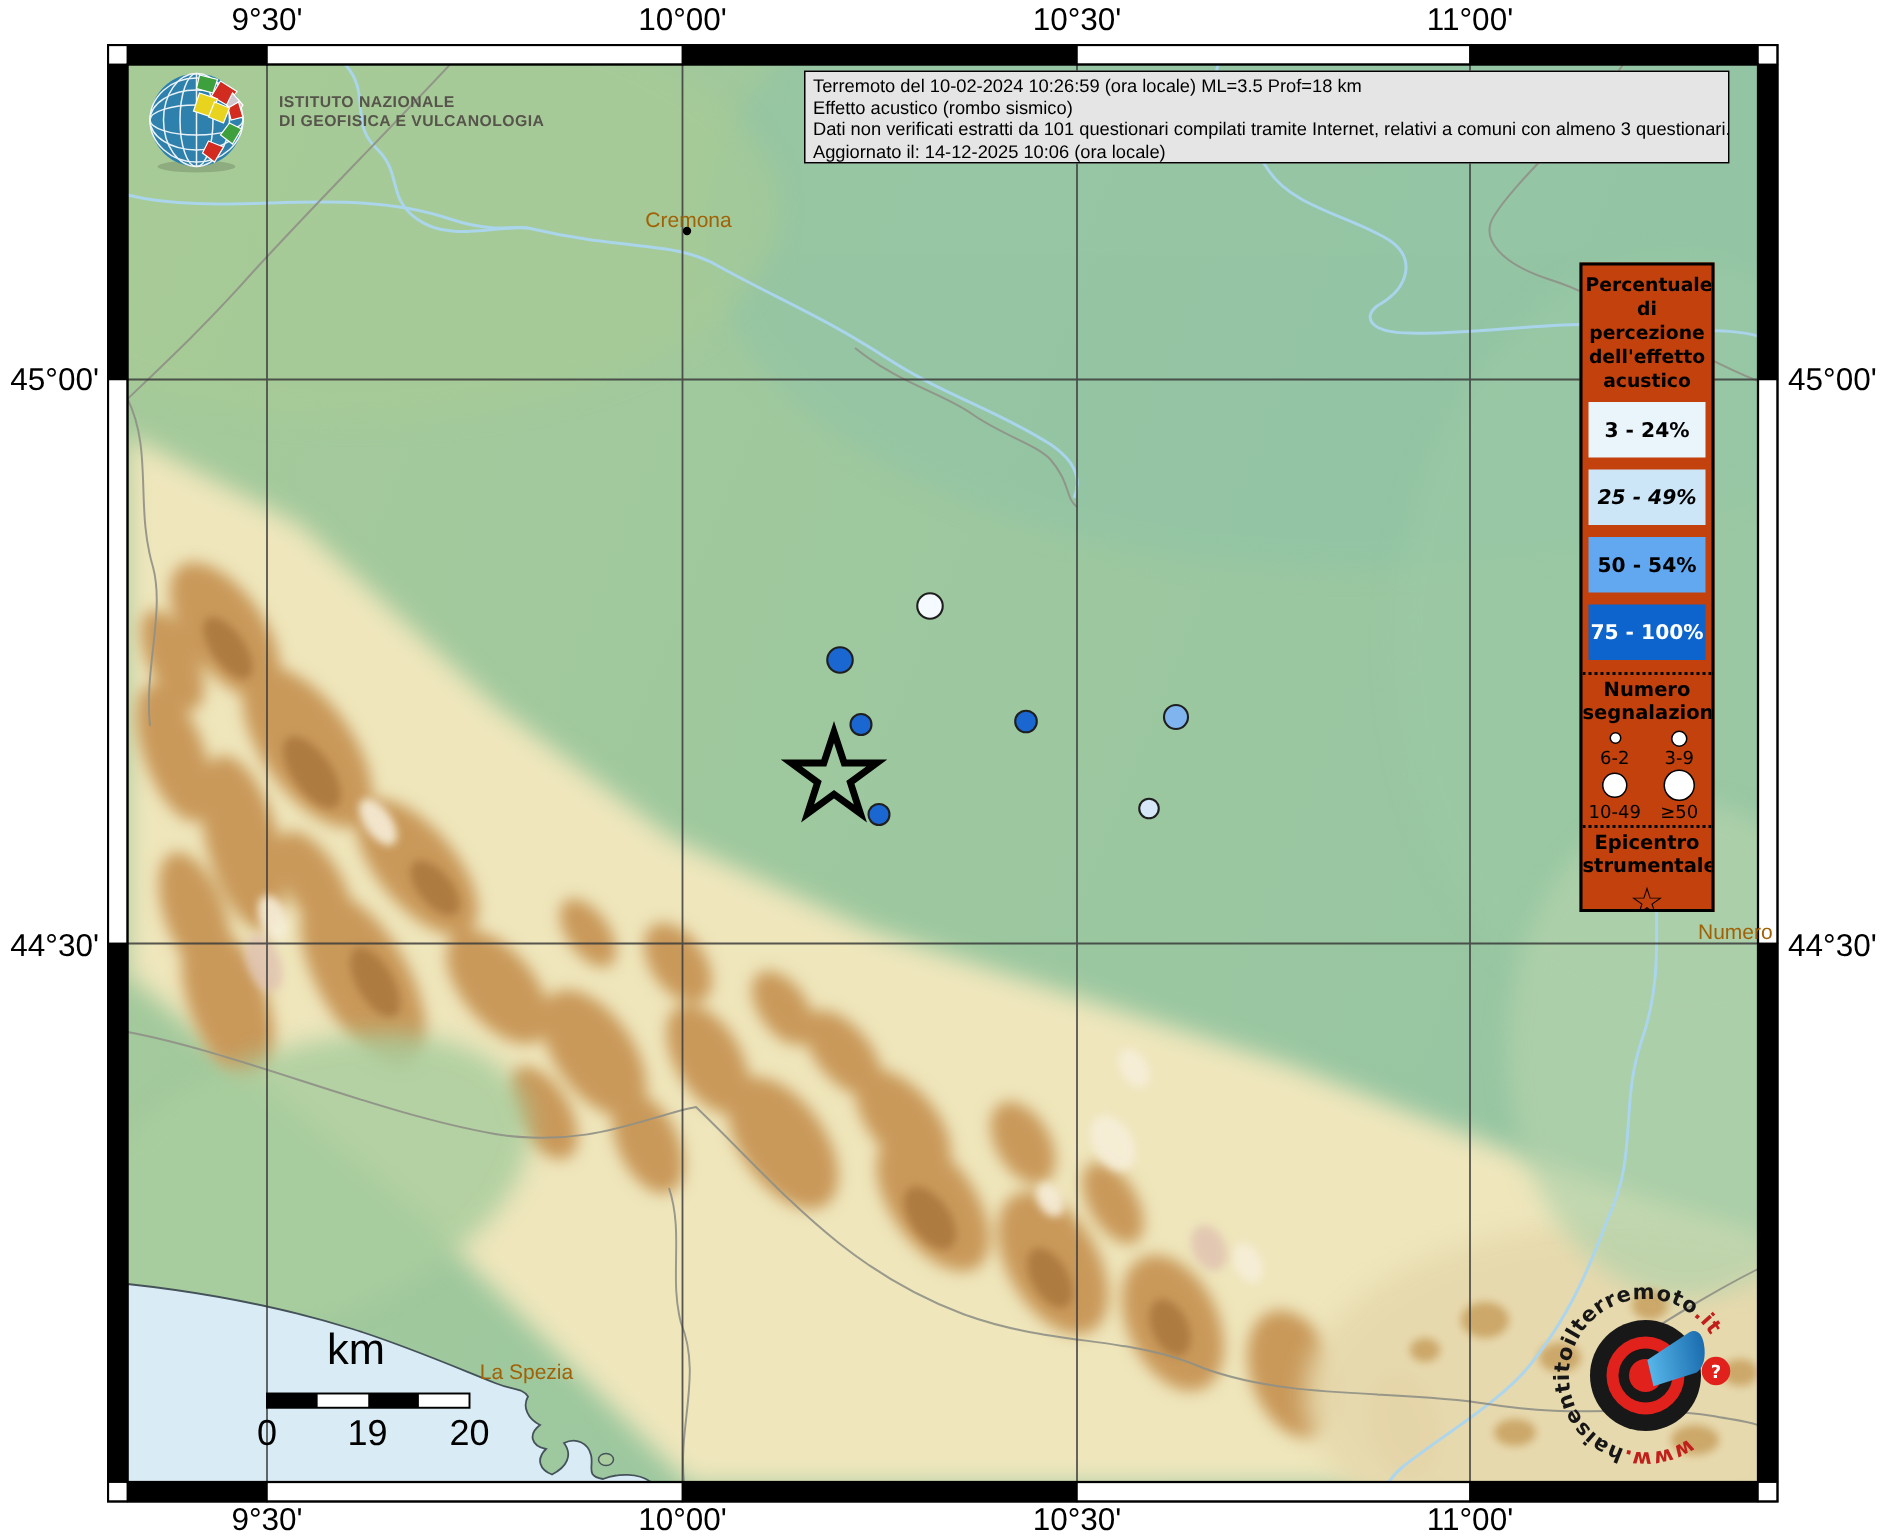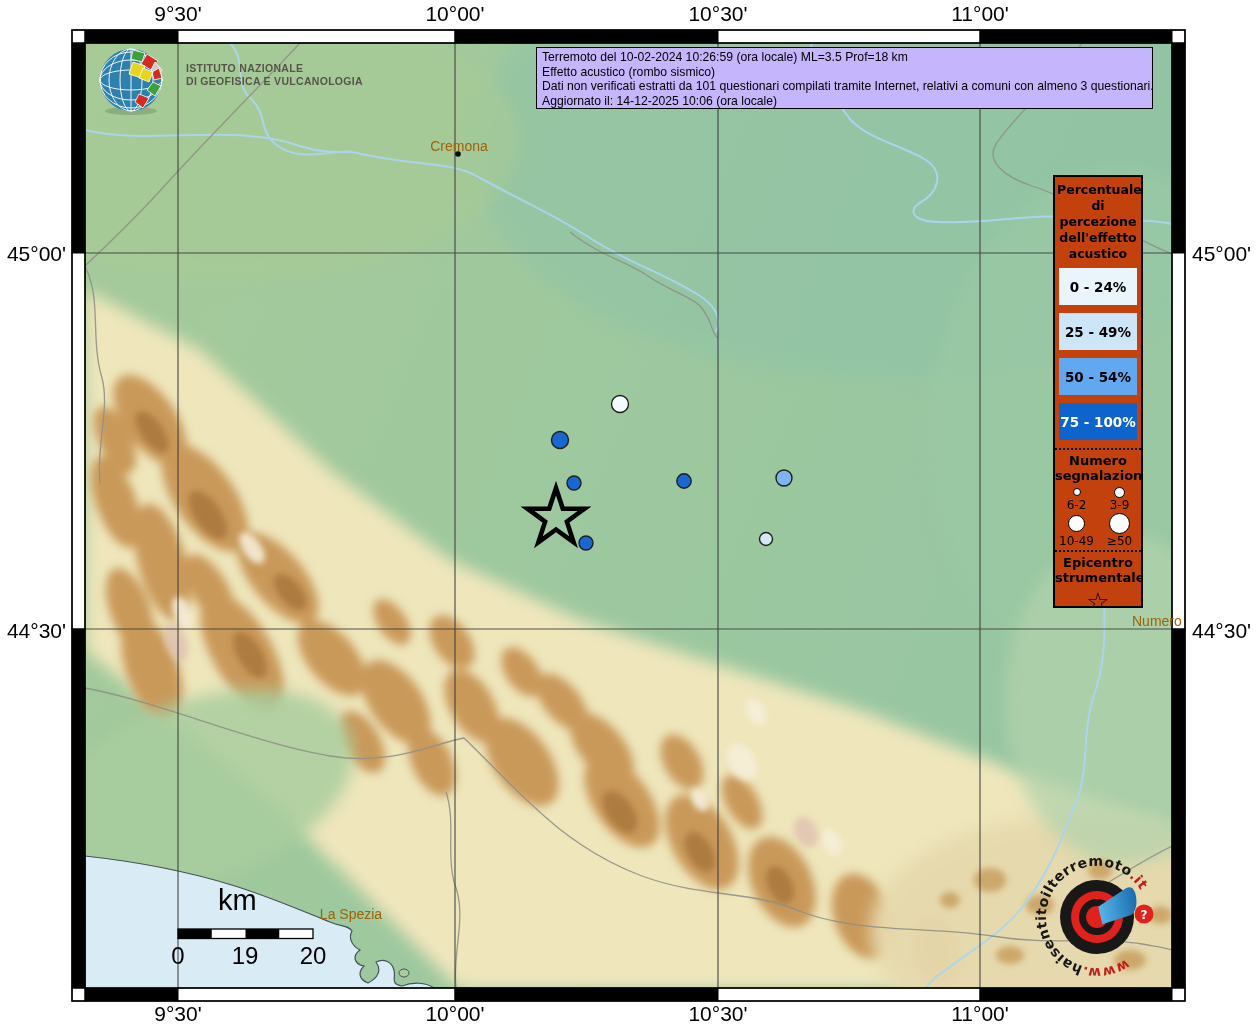--- a/index.html
+++ b/index.html
@@ -5,21 +5,21 @@
   html,body{margin:0;padding:0;background:#ffffff;}
   #stage{position:relative;width:1256px;height:1024px;background:#ffffff;overflow:hidden;
          font-family:"Liberation Sans",sans-serif;}
   #map-svg{position:absolute;left:0;top:0;}
 
   .axis-label{position:absolute;font:21px "Liberation Sans",sans-serif;color:#000;white-space:nowrap;}
   .axis-top,.axis-bottom{transform:translateX(-50%);}
   .axis-left{width:66px;text-align:right;}
   .axis-right{text-align:left;}
 
-  #info-box{position:absolute;left:536px;top:47px;width:617px;height:62px;background:#c4b5fd;
+  #info-box{position:absolute;left:536px;top:47px;width:617px;height:62px;background:#e5e5e5;
             border:1px solid #000;box-sizing:border-box;padding:2px 5px;
             font:12.2px/14.6px "Liberation Sans",sans-serif;color:#000;white-space:nowrap;overflow:hidden;}
 
   #legend-box{position:absolute;left:1053px;top:175px;width:90px;height:433px;background:#c2410c;
               border:2px solid #000;box-sizing:border-box;overflow:hidden;
               font-family:"DejaVu Sans",sans-serif;}
   .legend-title{font-weight:bold;font-size:12.5px;line-height:16px;text-align:center;margin:5px 2px 6px 2px;}
   .swatch{width:78px;height:37px;margin:0 auto 8px auto;display:flex;align-items:center;justify-content:center;
           font-weight:bold;font-size:13.5px;}
   .dotted-sep{border-top:2px dotted #000;margin:2px 0 3px 0;}
@@ -301,22 +301,22 @@
 
 <div id="info-box">
   <div>Terremoto del 10-02-2024 10:26:59 (ora locale) ML=3.5 Prof=18 km</div>
   <div>Effetto acustico (rombo sismico)</div>
   <div>Dati non verificati estratti da 101 questionari compilati tramite Internet, relativi a comuni con almeno 3 questionari.</div>
   <div>Aggiornato il: 14-12-2025 10:06 (ora locale)</div>
 </div>
 
 <div id="legend-box">
   <div class="legend-title">Percentuale di percezione dell'effetto acustico</div>
-  <div class="swatch" style="background: rgb(233, 244, 251); color: rgb(0, 0, 0);">0 - 24%</div>
-  <div class="swatch" style="background: rgb(205, 230, 247); color: rgb(0, 0, 0);">25 - 49%</div>
+  <div class="swatch" style="background: rgb(233, 244, 251); color: rgb(0, 0, 0);">3 - 24%</div>
+  <div class="swatch" style="background: rgb(205, 230, 247); color: rgb(0, 0, 0); font-style: italic;">25 - 49%</div>
   <div class="swatch" style="background: rgb(98, 168, 240); color: rgb(0, 0, 0);">50 - 54%</div>
   <div class="swatch" style="background: rgb(13, 100, 204); color: rgb(255, 255, 255);">75 - 100%</div>
   <div class="dotted-sep"></div>
   <div class="legend-subtitle">Numero segnalazioni</div>
   <div class="count-grid">
     <div class="count-cell">
       <div class="count-circle-slot slot-sm">
             <div class="count-circle cc-1"></div>
           </div>
       <div class="count-label">6-2</div>

